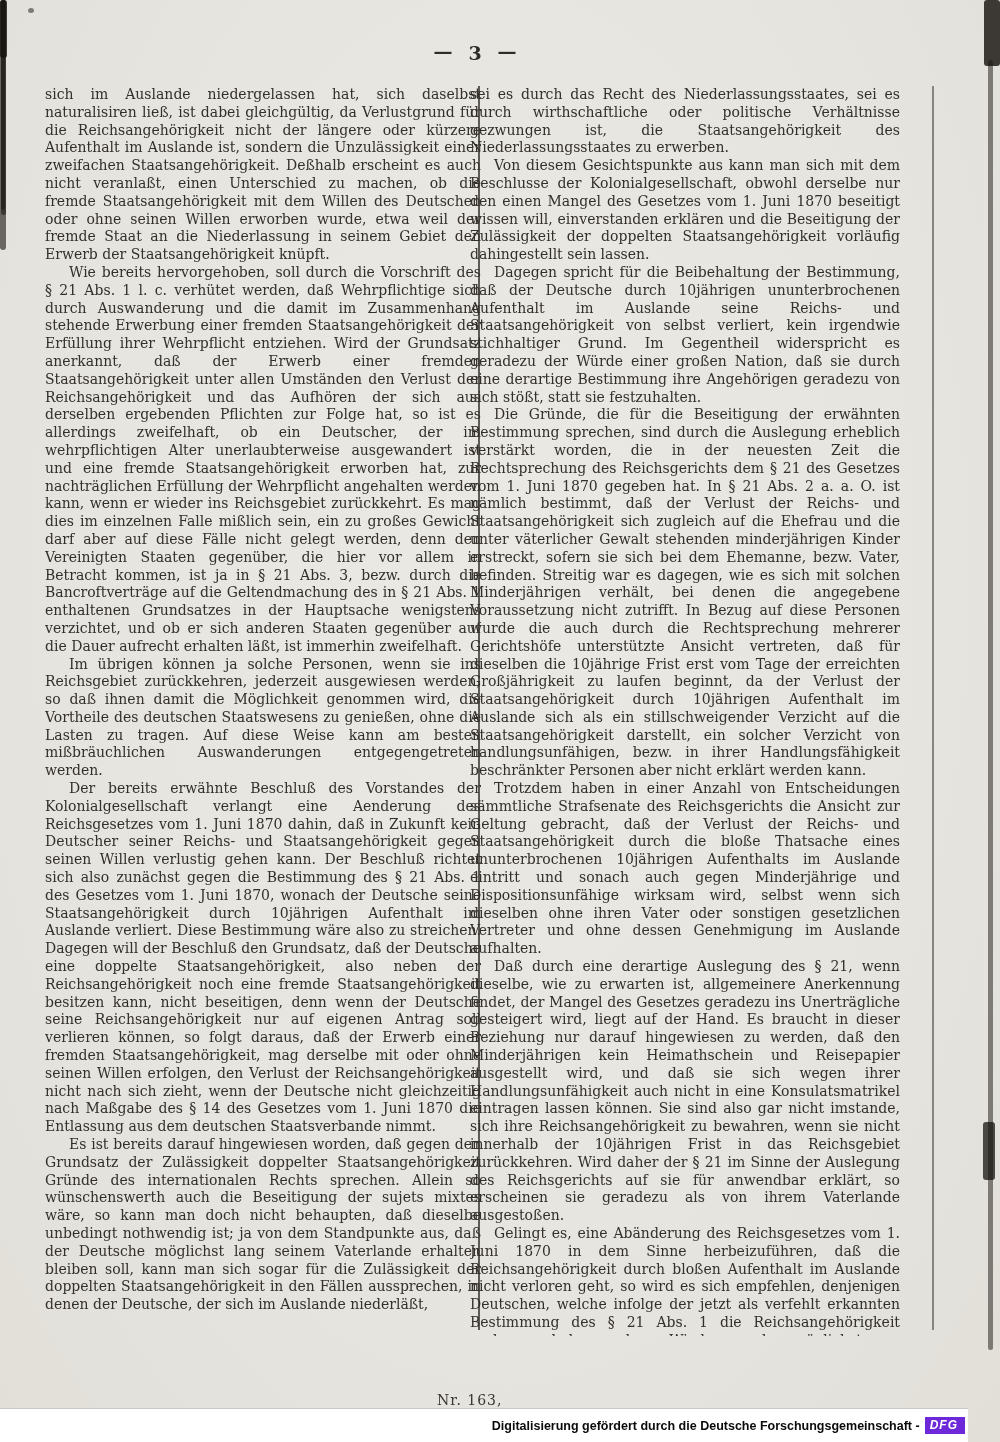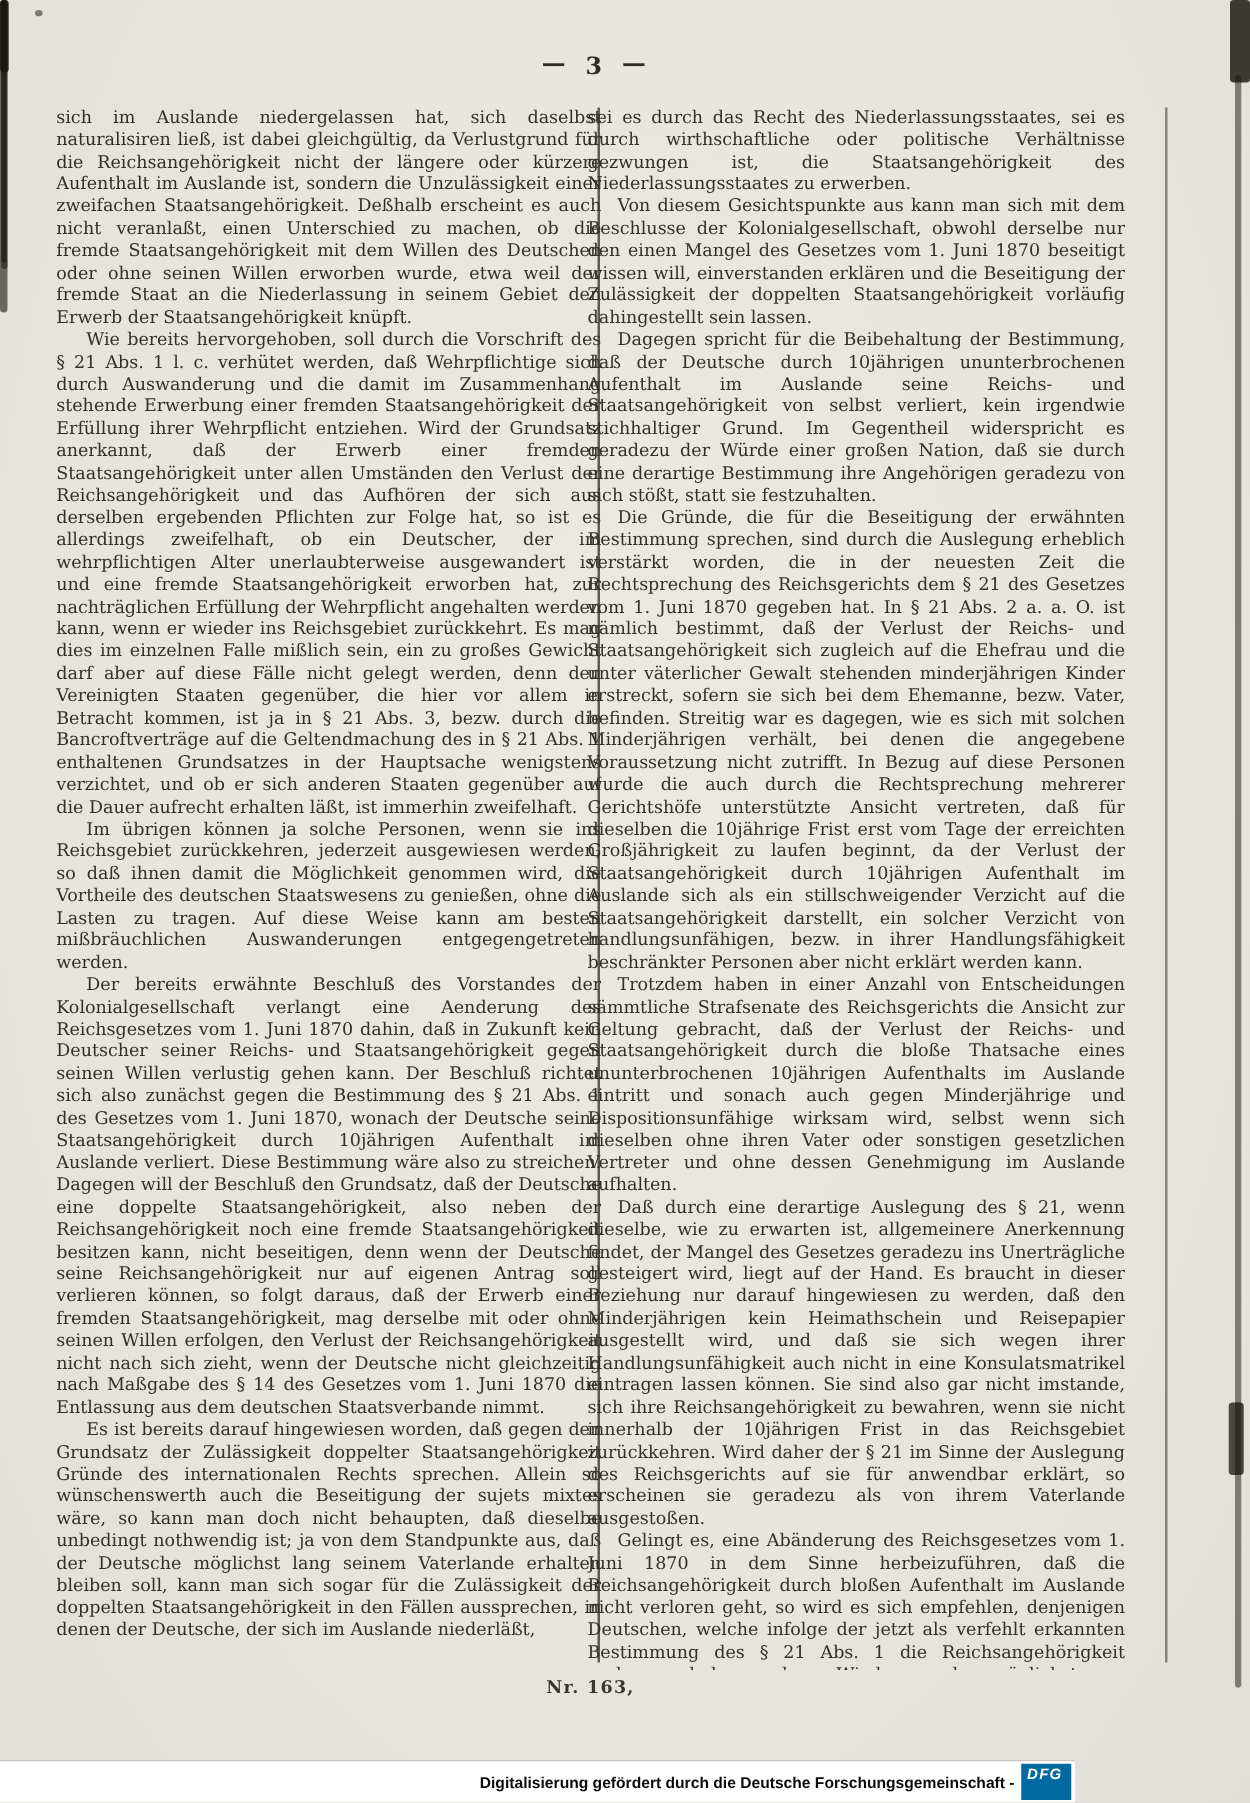--- a/index.html
+++ b/index.html
@@ -36,35 +36,35 @@
   }
   .col-left{left:45px;width:436px;}
   .col-right{left:470px;width:430px;}
   .column p{margin:0;text-indent:24px;}
   .column p:first-child{text-indent:0;}
   .rule{position:absolute;width:2px;background:#3b3833;opacity:.8;}
   .rule-mid{left:478px;top:86px;height:1244px;}
   .rule-outer{left:932px;top:86px;height:1244px;opacity:.55;}
   
   .issue{
-    position:absolute;left:437px;top:1342px;
-    font-size:14px;font-weight:bold;color:#3a362f;letter-spacing:1px;
+    position:absolute;left:437px;top:1392px;
+    font-size:14px;font-weight:normal;color:#3a362f;letter-spacing:1px;
   }
   
   .dfg-bar{
-    position:absolute;left:0;bottom:0;width:860px;height:33px;background:#ffffff;
+    position:absolute;left:0;bottom:0;width:968px;height:33px;background:#ffffff;
     border-top:1px solid #c9c7c2;
     display:flex;align-items:center;justify-content:flex-end;
     font-family:"Liberation Sans", sans-serif;
   }
   .dfg-text{font-size:12.5px;font-weight:bold;color:#0b0b0b;margin-right:5px;}
   .dfg-logo{
-    display:inline-block;background:#0369a1;color:#ffffff;
+    display:inline-block;background:#6d28d9;color:#ffffff;
     font-size:12px;font-weight:bold;font-style:italic;
-    padding:1px 7px 14px 5px;margin-right:3px;letter-spacing:1px;
+    padding:1px 7px 2px 5px;margin-right:3px;letter-spacing:1px;
   }
 </style>
 </head>
 <body>
 
 <div class="page">
 
   <div class="artifact a1"></div>
   <div class="artifact a2"></div>
   <div class="artifact a3"></div>

